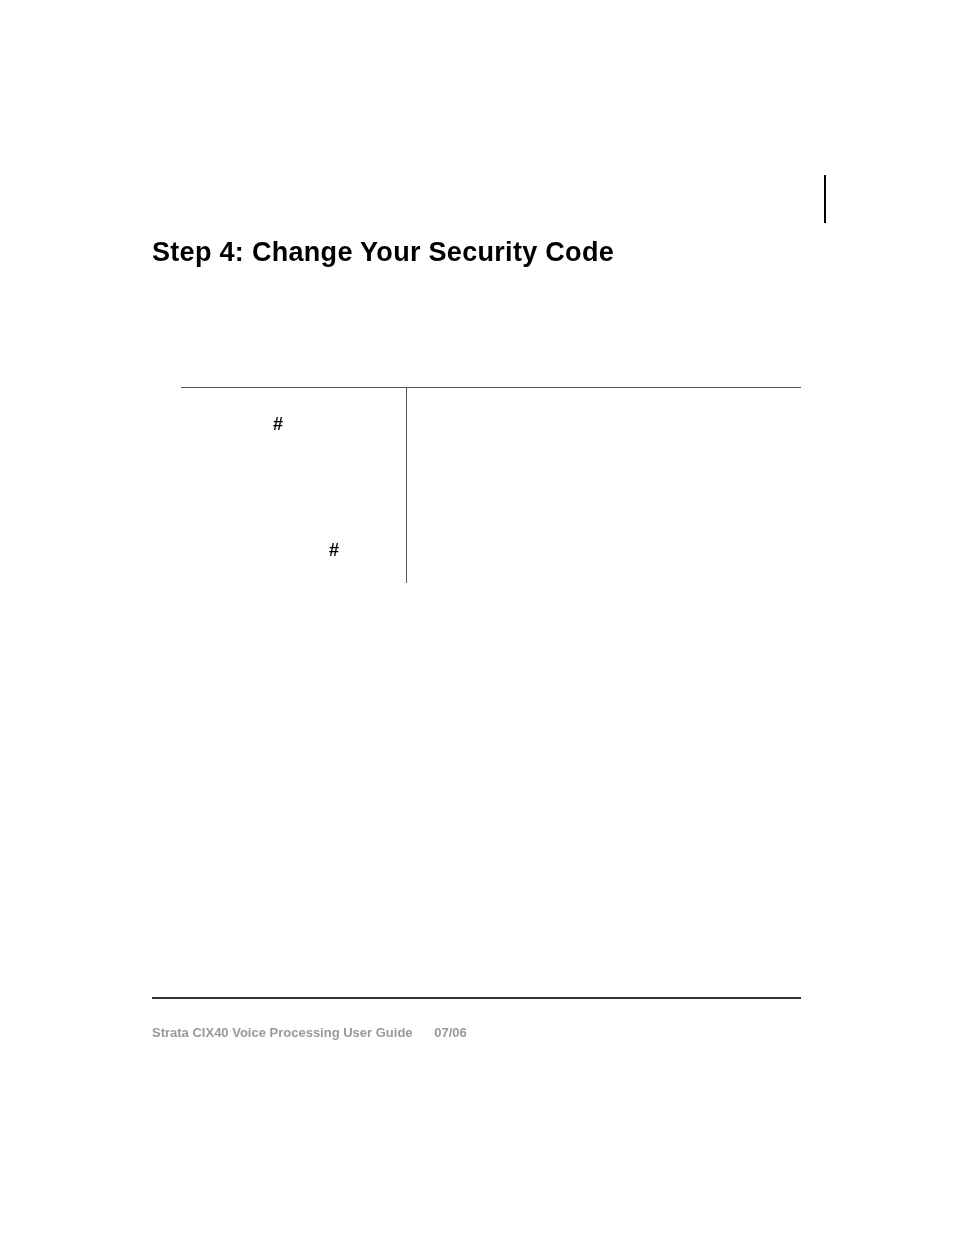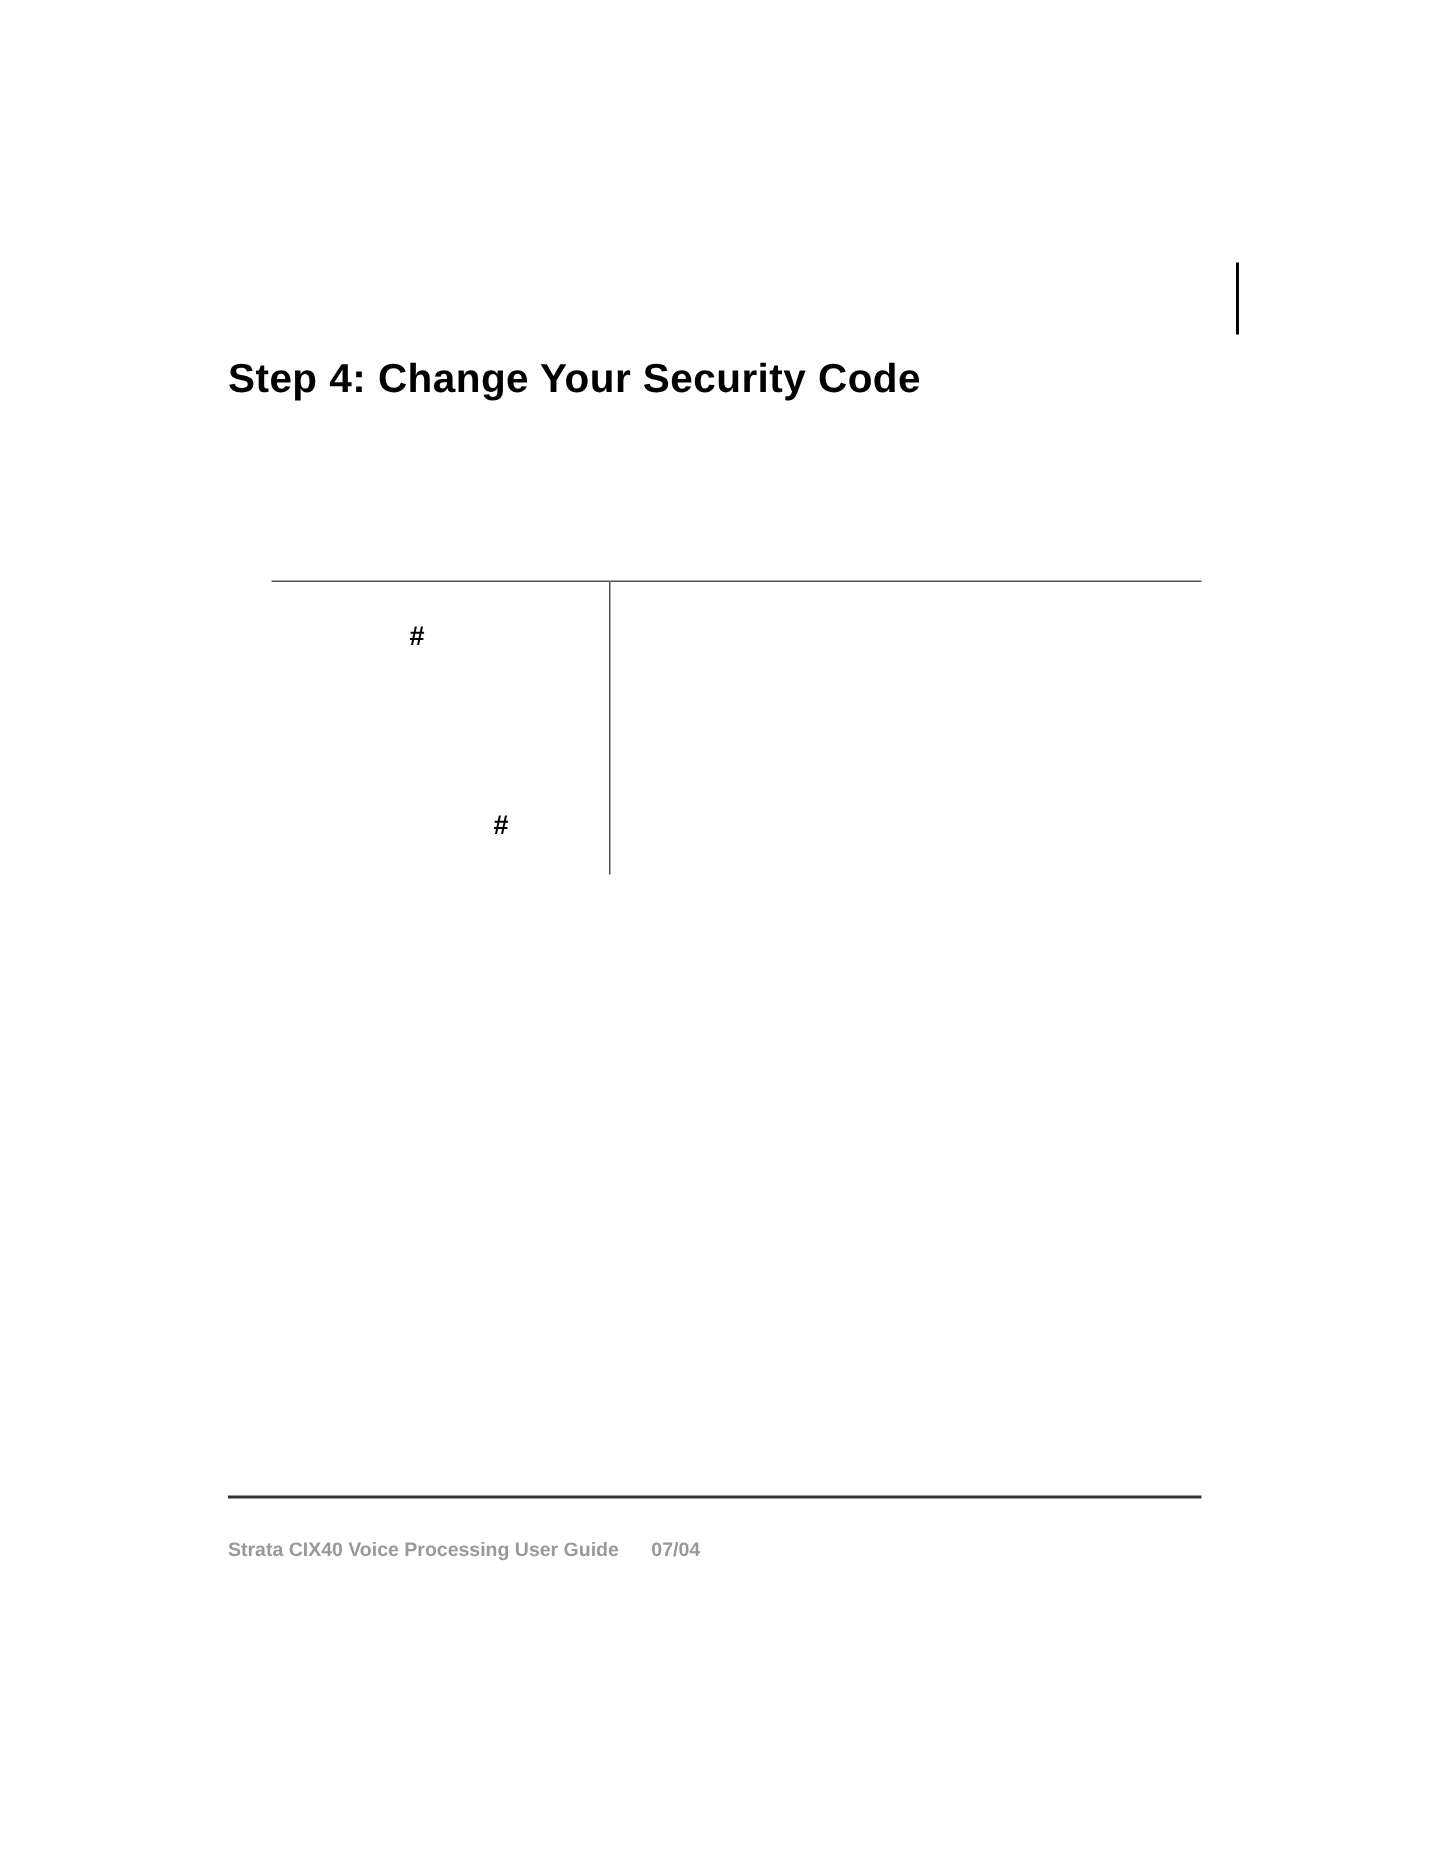--- a/index.html
+++ b/index.html
@@ -111,15 +111,15 @@
     <div class="table-row">
       <div class="table-vertical-divider"></div>
       <span class="hash-1">#</span>
       <span class="hash-2">#</span>
     </div>
   </div>
 
   <div class="footer-rule"></div>
   <div class="footer-text">
     <span class="footer-title">Strata CIX40 Voice Processing User Guide</span>
-    <span class="footer-date">07/04</span>
+    <span class="footer-date">07/06</span>
   </div>
 </div>
 
 </body></html>

